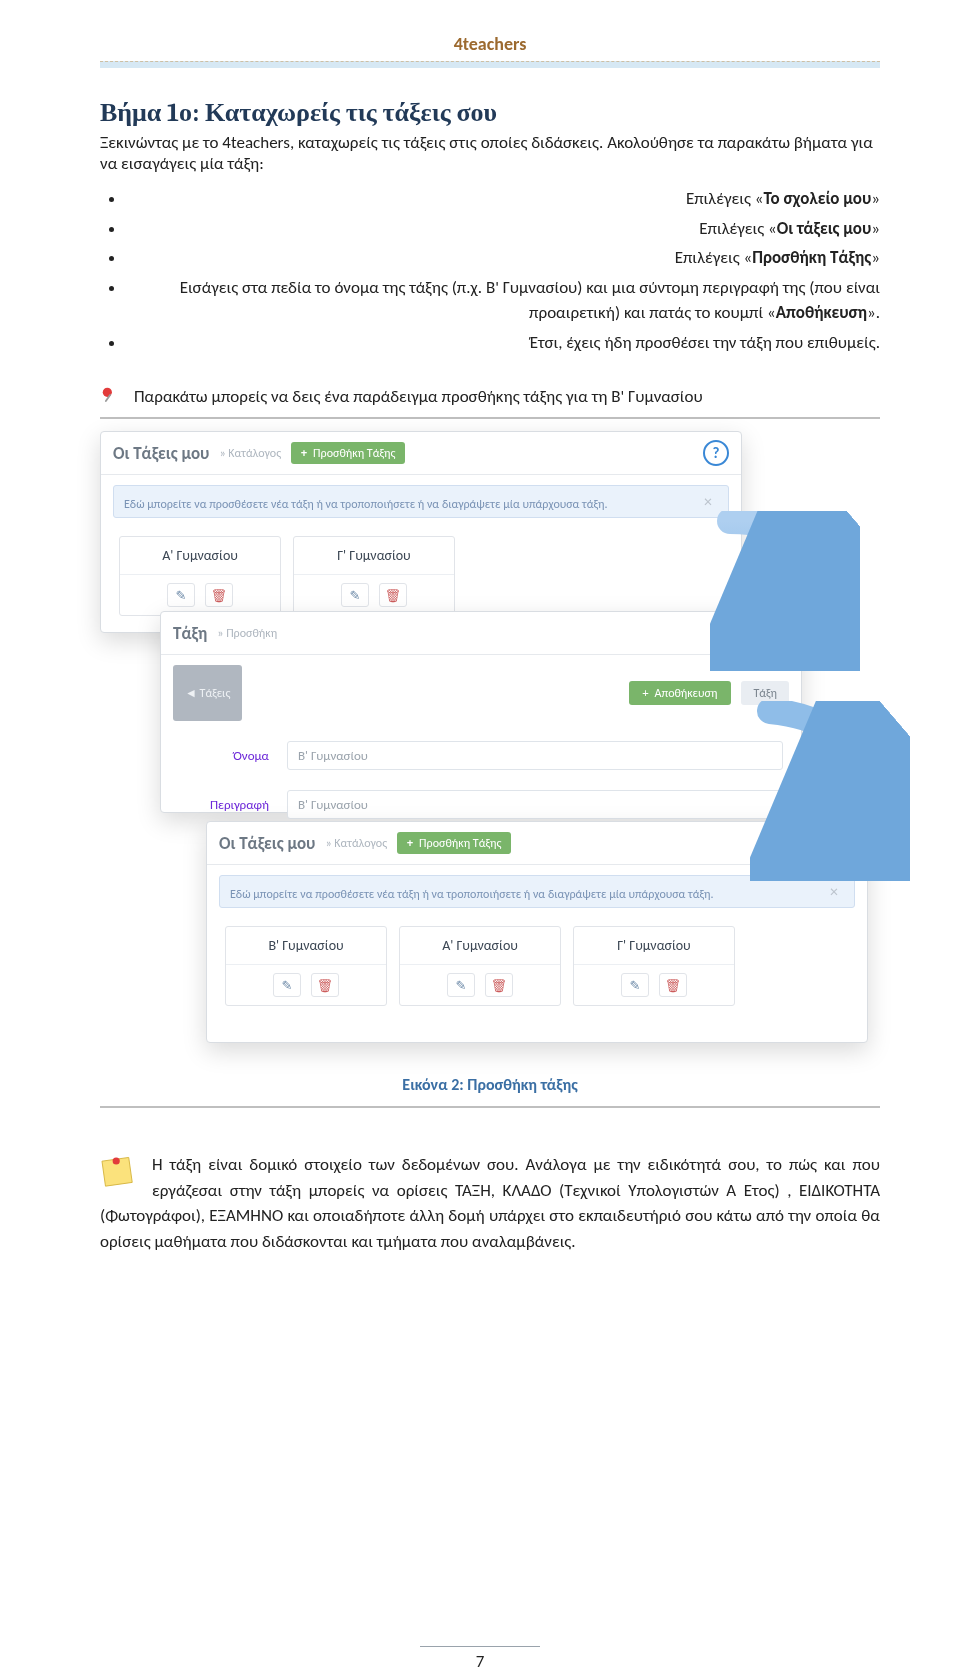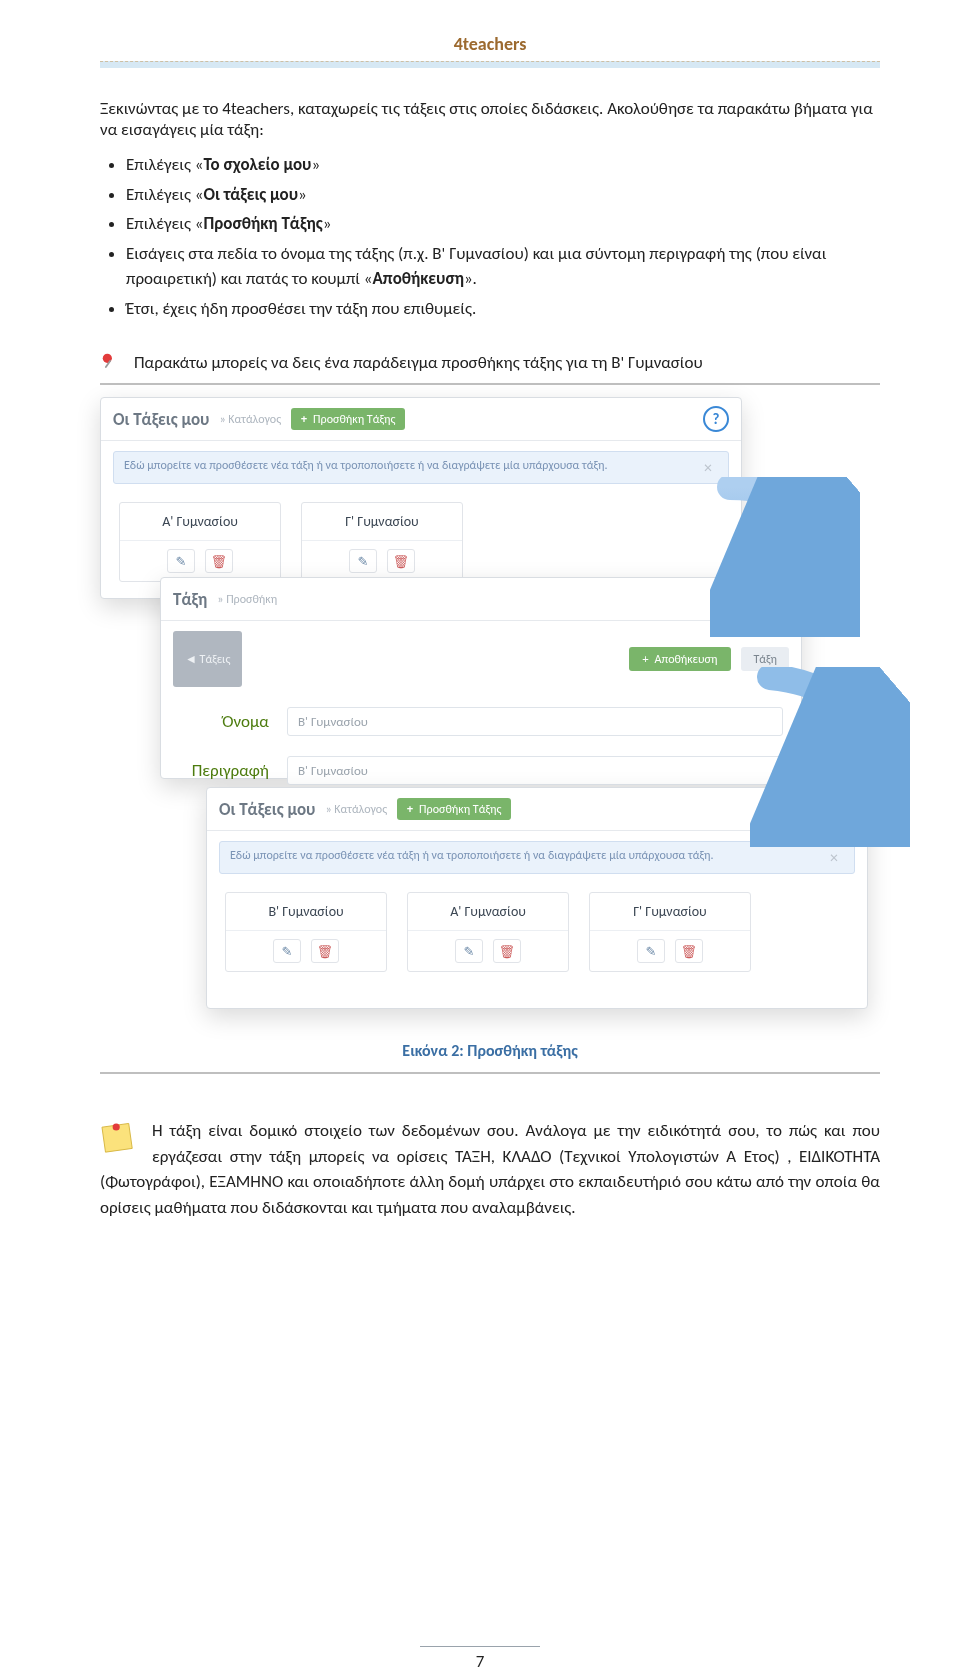--- a/index.html
+++ b/index.html
@@ -40,20 +40,21 @@
   }
   .intro-text {
     font-size: 17px;
     margin: 2px 0 12px 0;
   }
   .bullets {
     margin: 0 0 20px 26px;
     padding: 0;
     font-size: 17px;
     line-height: 1.5;
+    text-align: right;
   }
   .bullets li { margin: 4px 0; }
   .bold { font-weight: bold; }
 
   .note-row {
     display: flex;
     align-items: flex-end;
     gap: 12px;
     margin: 30px 0 10px 0;
   }
@@ -104,25 +105,25 @@
   }
   .close-x { color:#bcc4cd; font-size:16px; padding:0 6px; }
 
   .info-bar {
     margin:10px 12px 12px 12px;
     background:#eaf2fb;
     border:1px solid #d0def0;
     border-radius:3px;
     font-size:12px; color:#7a93b5;
     padding:6px 10px;
-    display:flex;align-items:flex-start;justify-content:space-between;
+    display:flex;align-items:flex-end;justify-content:space-between;
   }
 
   .cards-row {
-    display:flex; gap:20px; padding:6px 18px 20px 18px;
+    display:flex; gap:12px; padding:6px 18px 20px 18px;
   }
   .class-card {
     width:160px;
     border:1px solid #e1e4e9;
     border-radius:3px;
     background:#fff;
     padding:10px 0 8px 0;
   }
   .class-card .cc-title{
     text-align:center; font-size:14px; color:#3c4754; padding-bottom:10px;
@@ -149,21 +150,21 @@
     display:flex;align-items:center;gap:6px;margin-left:auto;
   }
   .cancel-btn{
     background:#e9edf2;color:#7b858f;font-size:12px;padding:5px 12px;border-radius:3px;
   }
   .form-row{
     display:flex;align-items:center;gap:18px;
     padding:10px 18px;
   }
   .form-row label{
-    width:90px;text-align:right;font-size:17px;color:#4d7c0f;
+    width:90px;text-align:right;font-size:13px;color:#6d28d9;
   }
   .text-input{
     flex:1;border:1px solid #dfe4ea;border-radius:3px;
     font-size:13px;color:#9aa3ac;padding:6px 10px;background:#fff;
   }
 
   .arrow {
     position:absolute;
     pointer-events:none;
   }
@@ -201,20 +202,21 @@
   }
 </style>
 </head>
 <body>
 
 <div class="page">
 
   <div class="header-title">4teachers</div>
   <div class="header-rule"></div>
 
+  <h2 class="step-heading">Βήμα 1ο: Καταχωρείς τις τάξεις σου</h2>
   <p class="intro-text">Ξεκινώντας με το 4teachers, καταχωρείς τις τάξεις στις οποίες διδάσκεις. Ακολούθησε τα παρακάτω βήματα για να εισαγάγεις μία τάξη:</p>
 
   <ul class="bullets">
     <li>
       <span>Επιλέγεις «</span><span class="bold">Το σχολείο μου</span><span>»</span>
     </li>
     <li>
       <span>Επιλέγεις «</span><span class="bold">Οι τάξεις μου</span><span>»</span>
     </li>
     <li>

